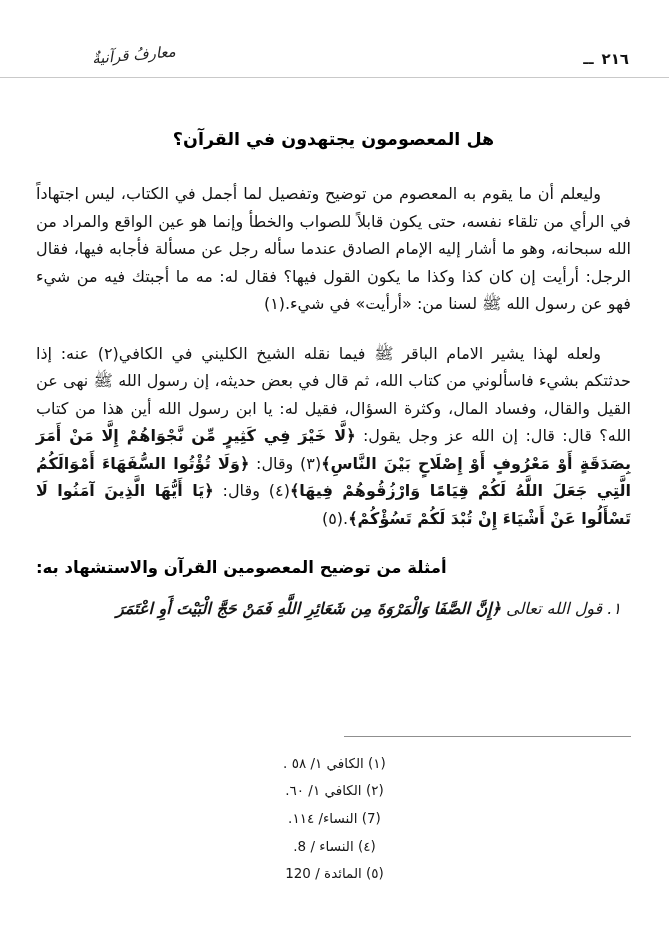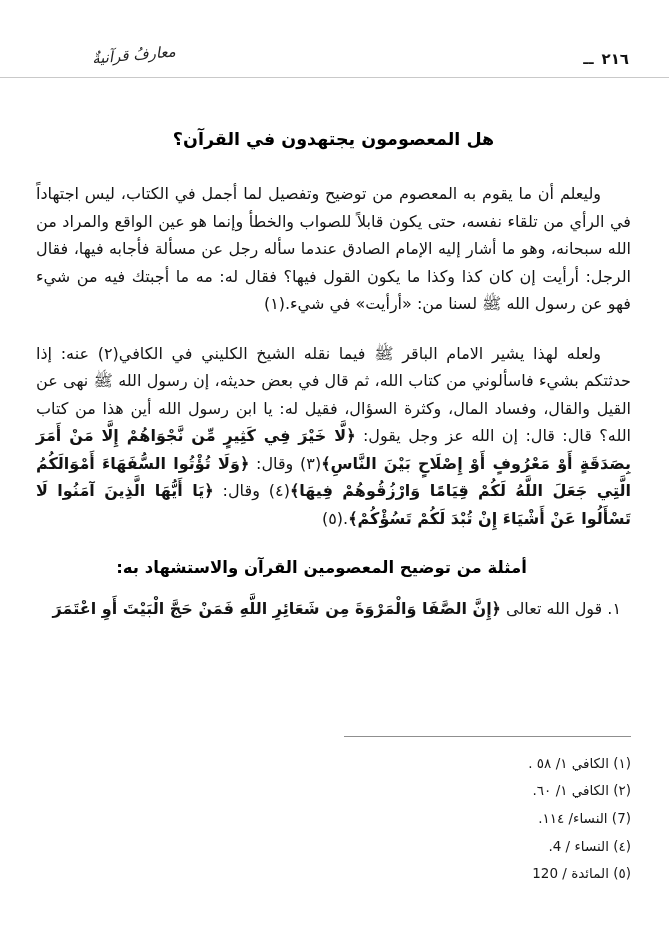--- a/index.html
+++ b/index.html
@@ -45,38 +45,38 @@
   .heading {
     font-size:17.5px; font-weight:bold;
     text-align:center;
     margin-bottom:26px;
     color:#000;
   }
   .para { text-indent:30px; margin-bottom:22px; }
   .quran { font-weight:bold; }
   .subheading {
     font-size:16.5px; font-weight:bold;
-    text-align:center;
+    text-align:left;
     margin:2px 24px 12px 0;
     color:#000;
   }
-  .list-item { text-align:right; margin-right:10px; }
+  .list-item { text-align:right; margin-right:10px;font-style:italic; }
   
   .footnotes {
     position:absolute; bottom:56px; right:38px; left:38px;
     direction:rtl;
     font-size:13.5px; line-height:2.05;
     color:#161616;
   }
   .footnote-rule {
     width:287px; height:1px; background:#8f8f8f;
     margin:0 0 13px auto; 
     margin-right:0;
   }
-  .footnote { text-align:right; }
+  .footnote { text-align:center; }
 </style>
 </head>
 <body>
 
 <div class="page">
 
   <header class="page-header">
     <div class="book-title">معارفُ قرآنيةٌ</div>
     <div class="page-num-area">
       <span>٢١٦</span>
@@ -96,17 +96,17 @@
     <h2 class="subheading">أمثلة من توضيح المعصومين القرآن والاستشهاد به:</h2>
 
     <p class="list-item"><span>١.  قول الله تعالى </span><span class="quran">﴿إِنَّ الصَّفَا وَالْمَرْوَةَ مِن شَعَائِرِ اللَّهِ فَمَنْ حَجَّ الْبَيْتَ أَوِ اعْتَمَرَ</span></p>
   </main>
 
   <footer class="footnotes" dir="rtl">
     <div class="footnote-rule"></div>
     <div class="footnote">(١) الكافي ١/ ٥٨ .</div>
     <div class="footnote">(٢) الكافي ١/ ٦٠.</div>
     <div class="footnote">(7) النساء/ ١١٤.</div>
-    <div class="footnote">(٤) النساء / 4.</div>
+    <div class="footnote">(٤) النساء / 8.</div>
     <div class="footnote">(٥) المائدة / 120</div>
   </footer>
 
 </div>
 
 </body></html>

